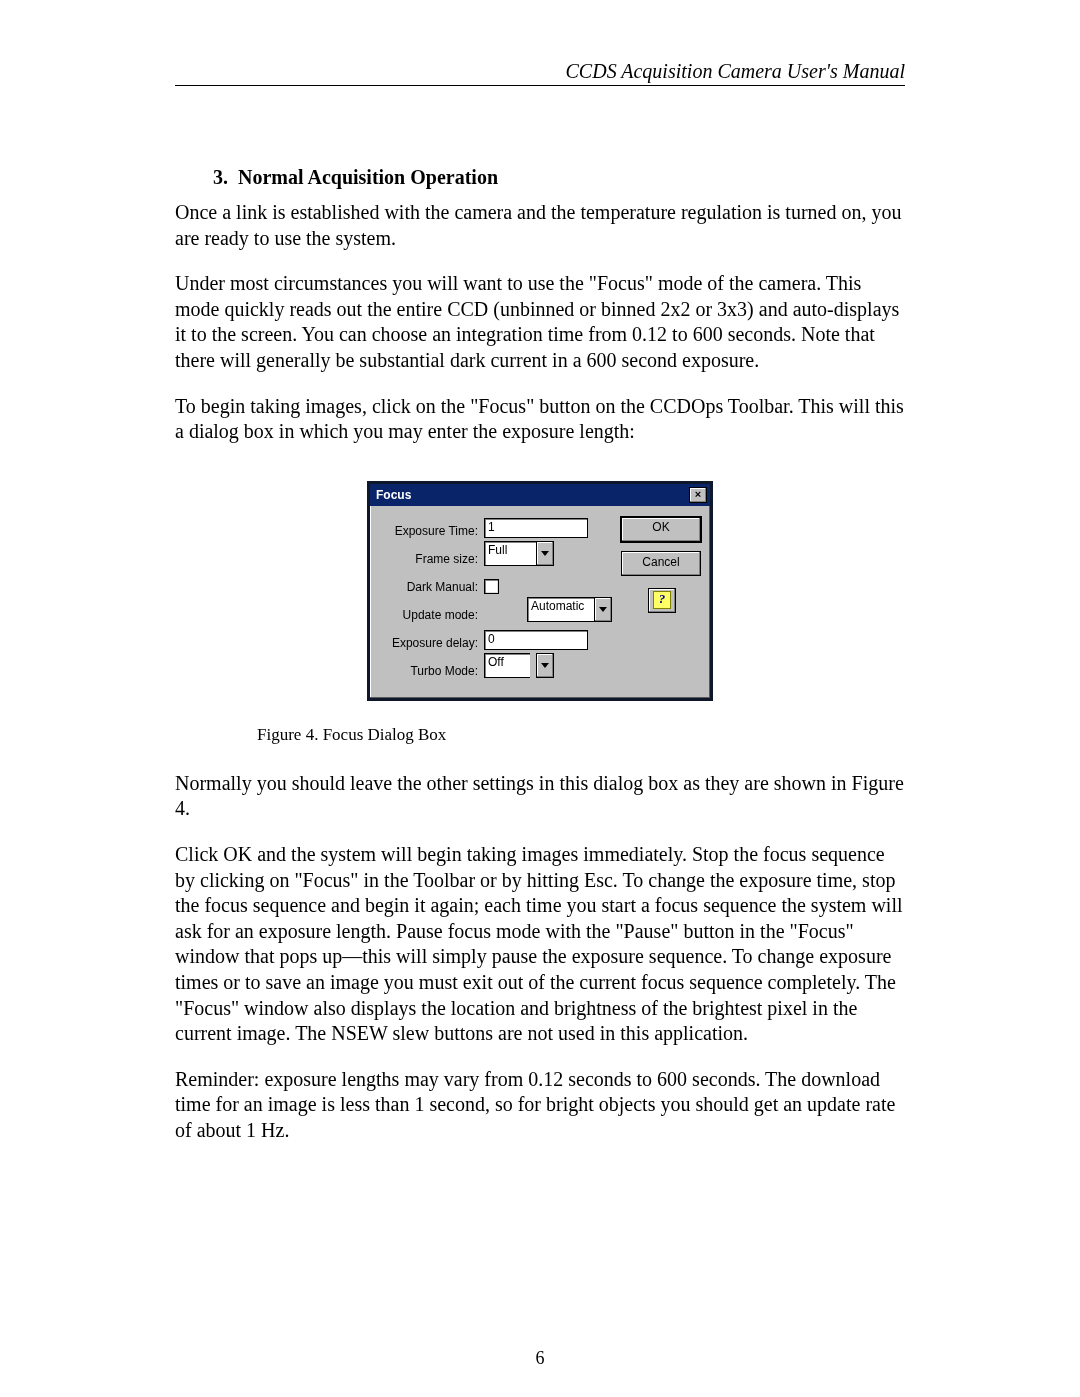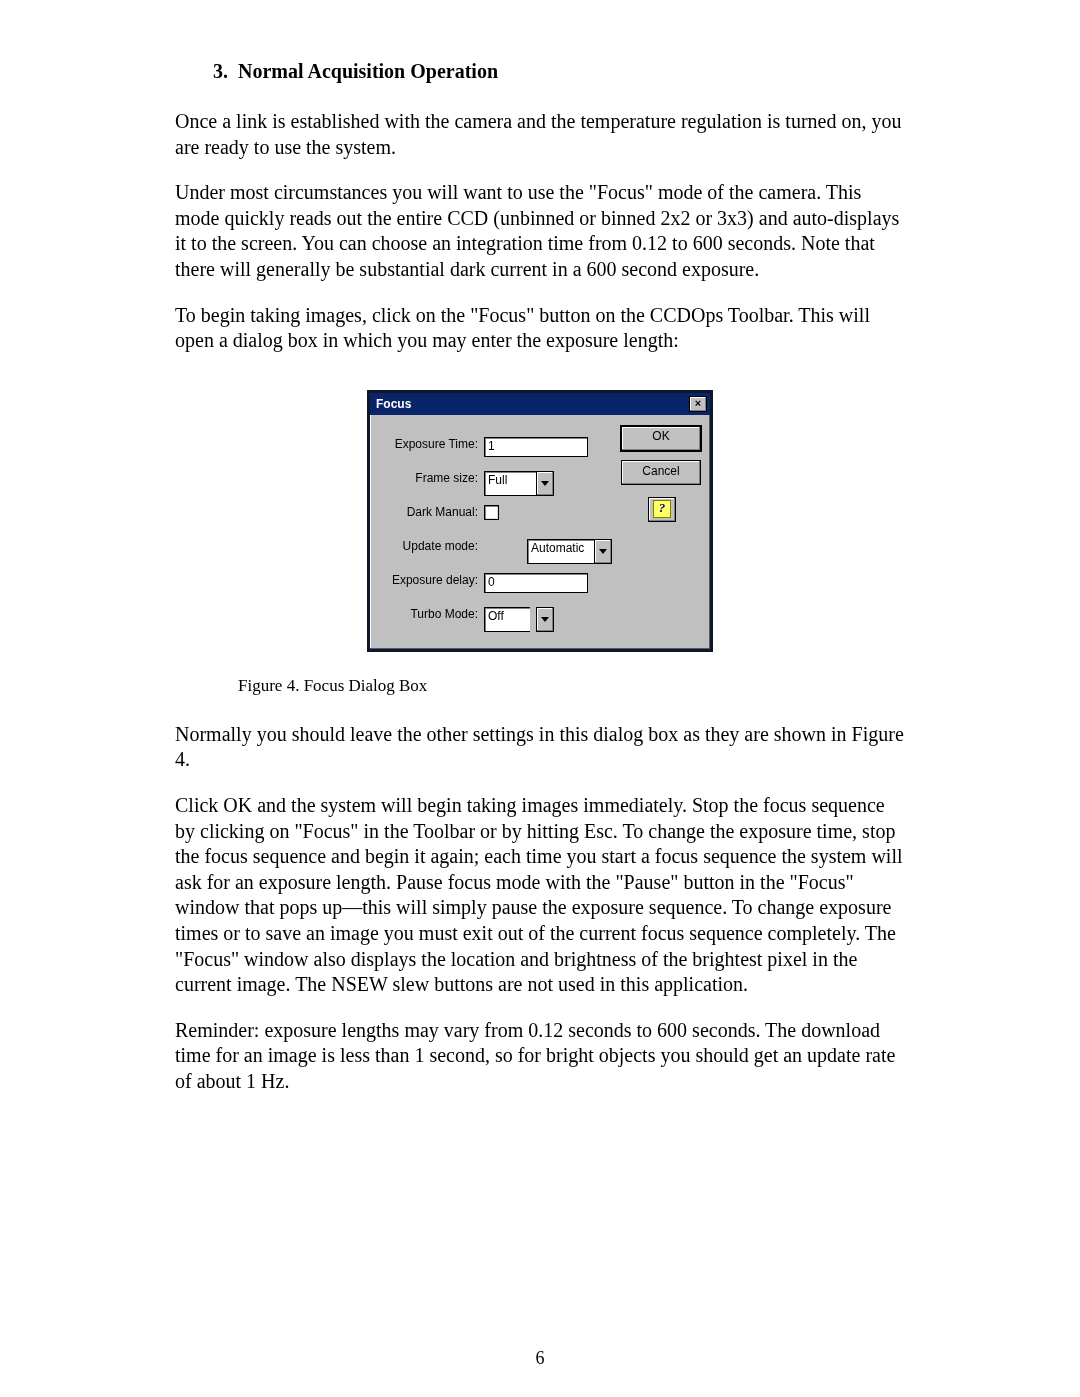--- a/index.html
+++ b/index.html
@@ -22,35 +22,35 @@
     font-size: 20px;
     border-bottom: 1.5px solid #000;
     padding-bottom: 2px;
     margin-bottom: 80px;
     margin-left: 0;
   }
   .section-heading {
     font-weight: bold;
     font-size: 20px;
     margin-left: 38px;
-    margin-bottom: 26px;
+    margin-bottom: 11px;
   }
   .body-text {
     font-size: 20px;
     line-height: 1.28;
     margin-bottom: 20px;
   }
   .figure-wrap {
     text-align: center;
     margin-top: 36px;
     margin-bottom: 24px;
   }
   .figure-caption {
     font-size: 17px;
-    margin-left: 63px;
+    margin-left: 82px;
     margin-bottom: 26px;
   }
   .page-number {
     position: absolute;
     bottom: 28px;
     width: 1080px;
     left: 0;
     text-align: center;
     font-size: 18px;
   }
@@ -95,24 +95,23 @@
   .dlg-body {
     padding: 10px 10px 14px 10px;
     display: flex;
     gap: 10px;
   }
   .fields {
     flex: 1;
   }
   .field-row {
     display: flex;
-    align-items: flex-start;
+    align-items: flex-end;
     margin-bottom: 6px;
     height: 22px;
-    margin-top: 12px;
   }
   .field-label {
     width: 98px;
     text-align: right;
     padding-right: 6px;
     font-size: 12px;
     color: #000;
   }
   .text-input {
     flex: 1;
@@ -212,28 +211,29 @@
     color: #000080;
     font-size: 13px;
     line-height: 14px;
     text-align: center;
   }
 </style>
 </head>
 <body>
 
 <div class="page">
+  <div class="header-line">CCDS Acquisition Camera User's Manual</div>
 
   <div class="section-heading">
     <span>3.</span>&nbsp;&nbsp;<span>Normal Acquisition Operation</span>
   </div>
 
   <div class="body-text">Once a link is established with the camera and the temperature regulation is turned on, you are ready to use the system.</div>
   <div class="body-text">Under most circumstances you will want to use the "Focus" mode of the camera.  This mode quickly reads out the entire CCD (unbinned or binned 2x2 or 3x3) and auto-displays it to the screen.  You can choose an integration time from 0.12 to 600 seconds.  Note that there will generally be substantial dark current in a 600 second exposure.</div>
-  <div class="body-text">To begin taking images, click on the "Focus" button on the CCDOps Toolbar.  This will open a dialog box in which you may enter the exposure length:</div>
+  <div class="body-text">To begin taking images, click on the "Focus" button on the CCDOps Toolbar.  This will this a dialog box in which you may enter the exposure length:</div>
 
   <div class="figure-wrap">
     <div class="dialog">
       <div class="titlebar">
         <span>Focus</span>
         <span class="close">×</span>
       </div>
       <div class="dlg-body">
         <div class="fields">
 

